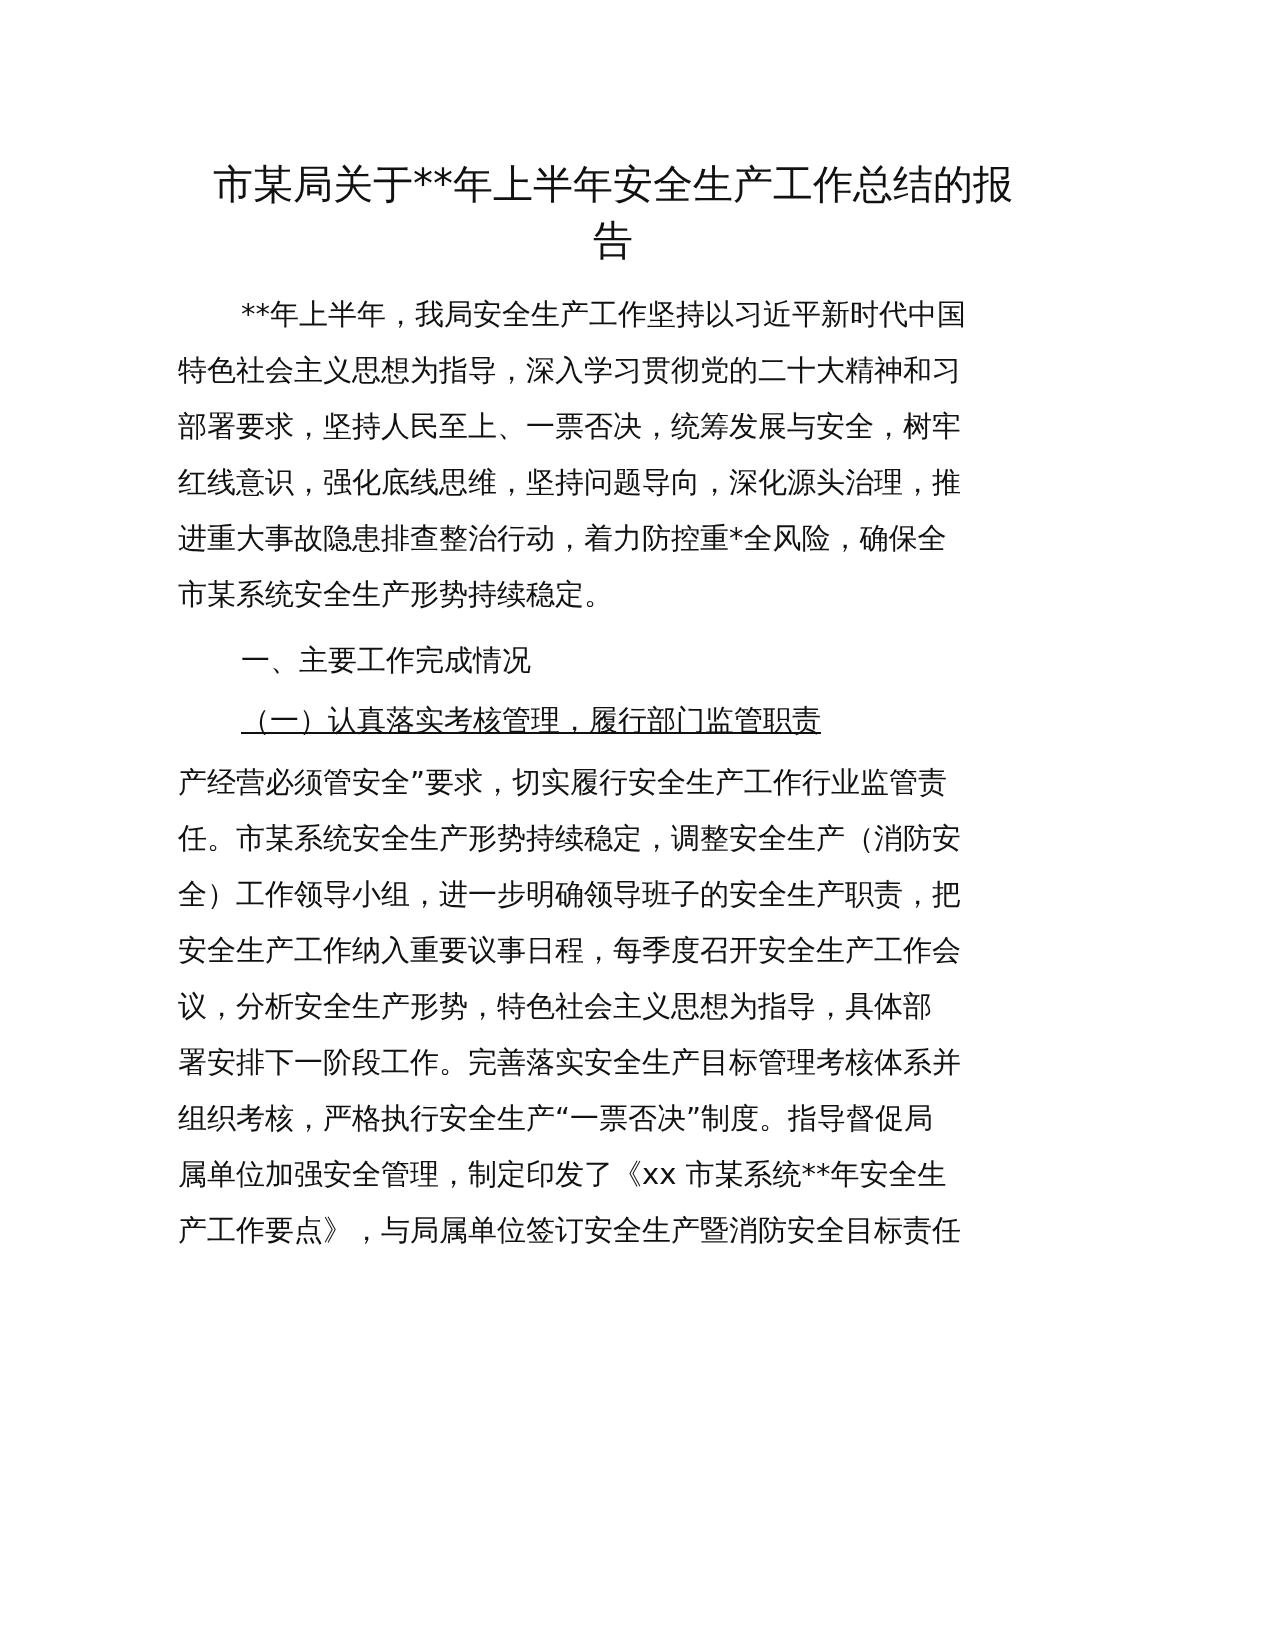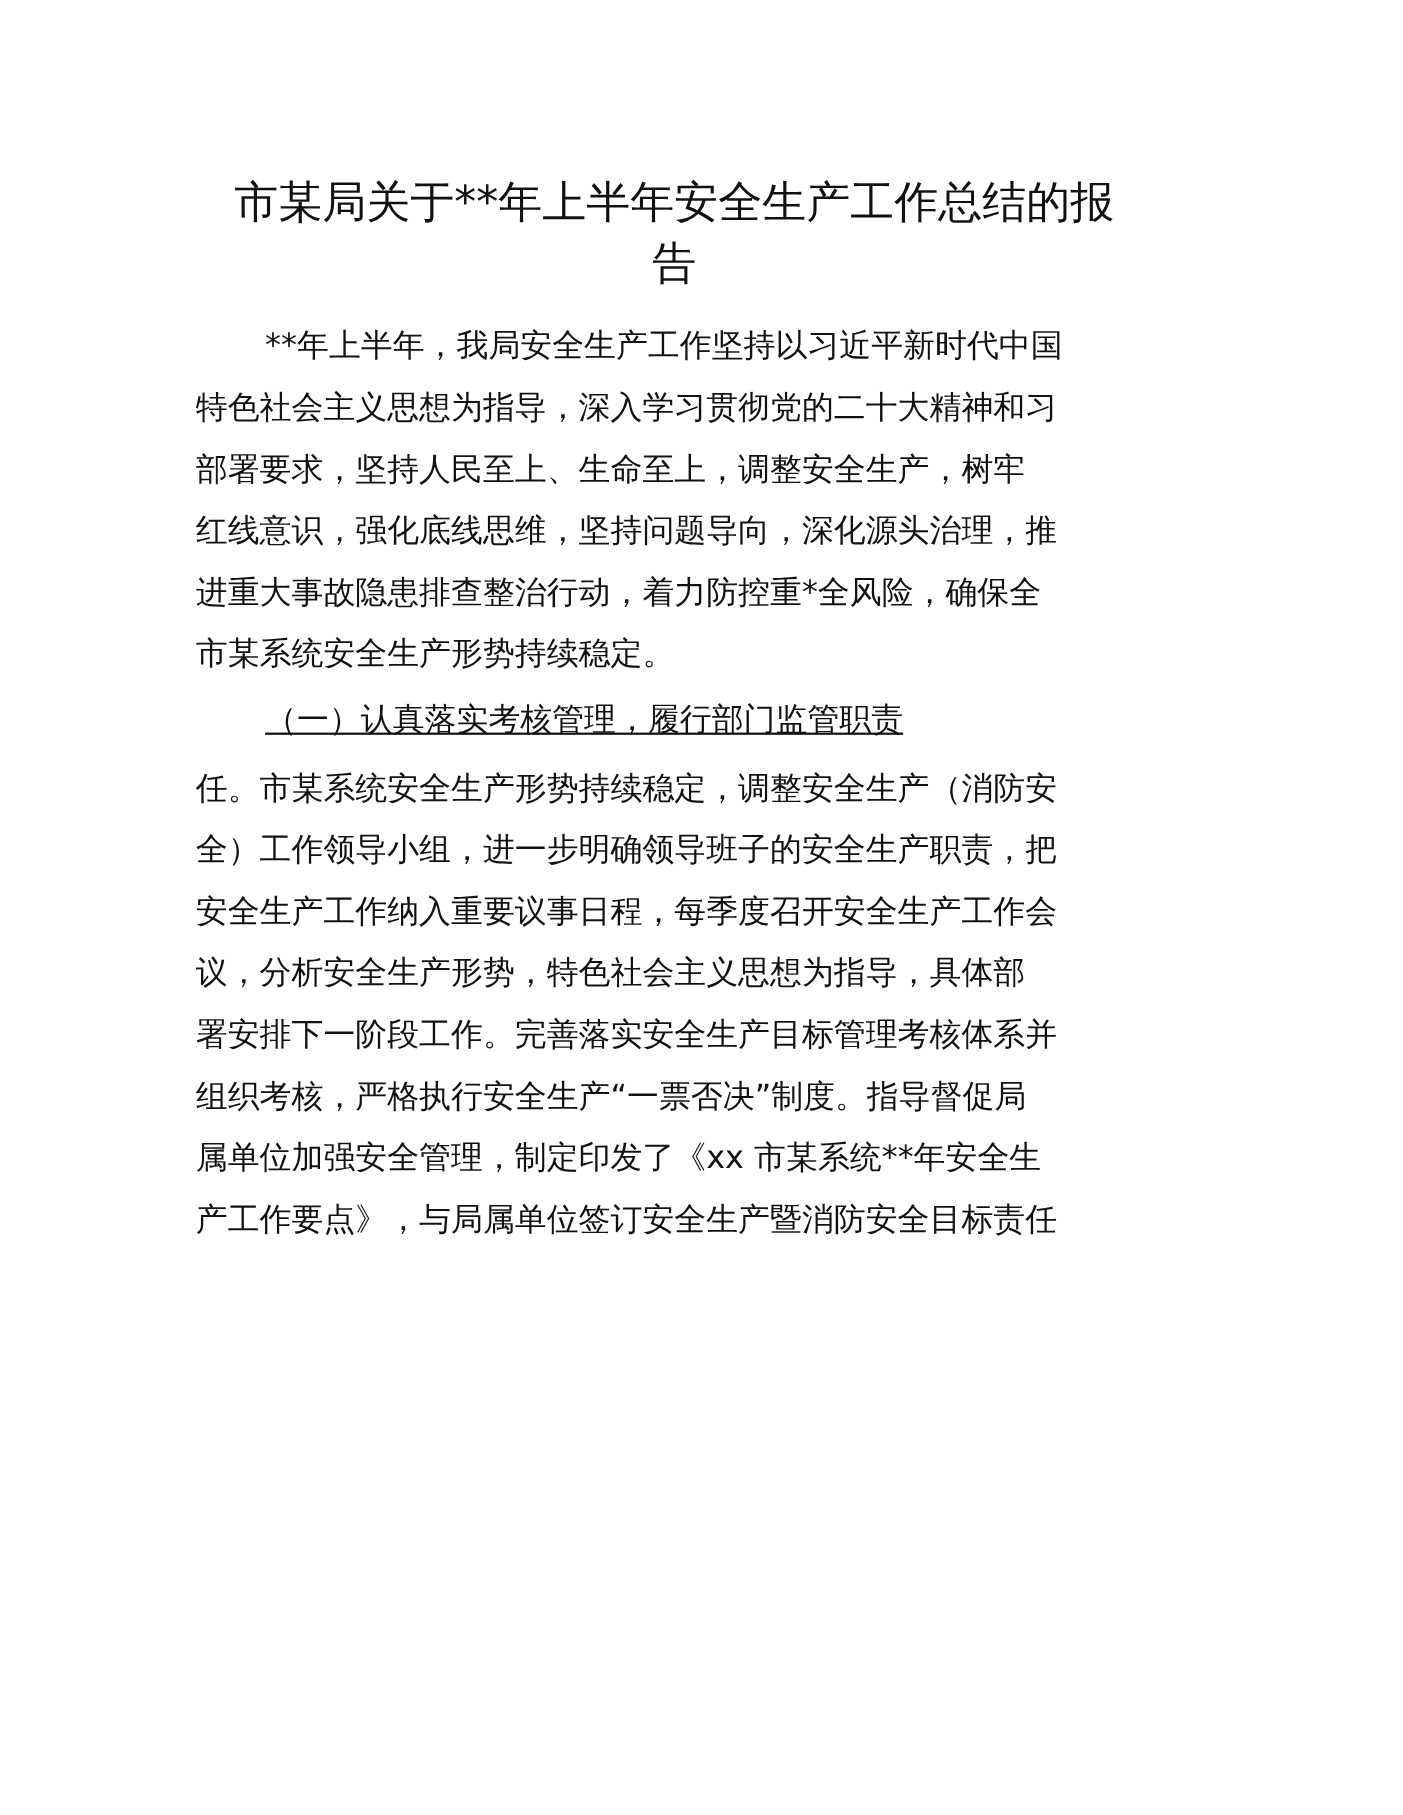--- a/index.html
+++ b/index.html
@@ -77,32 +77,36 @@
   <h1 class="title">
     <span class="tline">市某局关于**年上半年安全生产工作总结的报</span>
     <span class="tline">告</span>
   </h1>
 
   <div class="body">
 
     <p class="para">
       <span class="line indent">**年上半年，我局安全生产工作坚持以习近平新时代中国</span>
       <span class="line">特色社会主义思想为指导，深入学习贯彻党的二十大精神和习</span>
-      <span class="line">部署要求，坚持人民至上、生命至上，调整安全生产，树牢</span>
+      <span class="line">部署要求，坚持人民至上、一票否决，统筹发展与安全，树牢</span>
       <span class="line">红线意识，强化底线思维，坚持问题导向，深化源头治理，推</span>
       <span class="line">进重大事故隐患排查整治行动，着力防控重*全风险，确保全</span>
       <span class="line">市某系统安全生产形势持续稳定。</span>
     </p>
 
+    <p class="para heading">
+      <span class="line indent">一、主要工作完成情况</span>
+    </p>
 
     <p class="para heading2">
       <span class="line indent">（一）认真落实考核管理，履行部门监管职责</span>
     </p>
 
     <p class="para para-gap">
+      <span class="line">产经营必须管安全”要求，切实履行安全生产工作行业监管责</span>
       <span class="line">任。市某系统安全生产形势持续稳定，调整安全生产（消防安</span>
       <span class="line">全）工作领导小组，进一步明确领导班子的安全生产职责，把</span>
       <span class="line">安全生产工作纳入重要议事日程，每季度召开安全生产工作会</span>
       <span class="line">议，分析安全生产形势，特色社会主义思想为指导，具体部</span>
       <span class="line">署安排下一阶段工作。完善落实安全生产目标管理考核体系并</span>
       <span class="line">组织考核，严格执行安全生产“一票否决”制度。指导督促局</span>
       <span class="line">属单位加强安全管理，制定印发了《xx 市某系统**年安全生</span>
       <span class="line">产工作要点》，与局属单位签订安全生产暨消防安全目标责任</span>
     </p>
 

